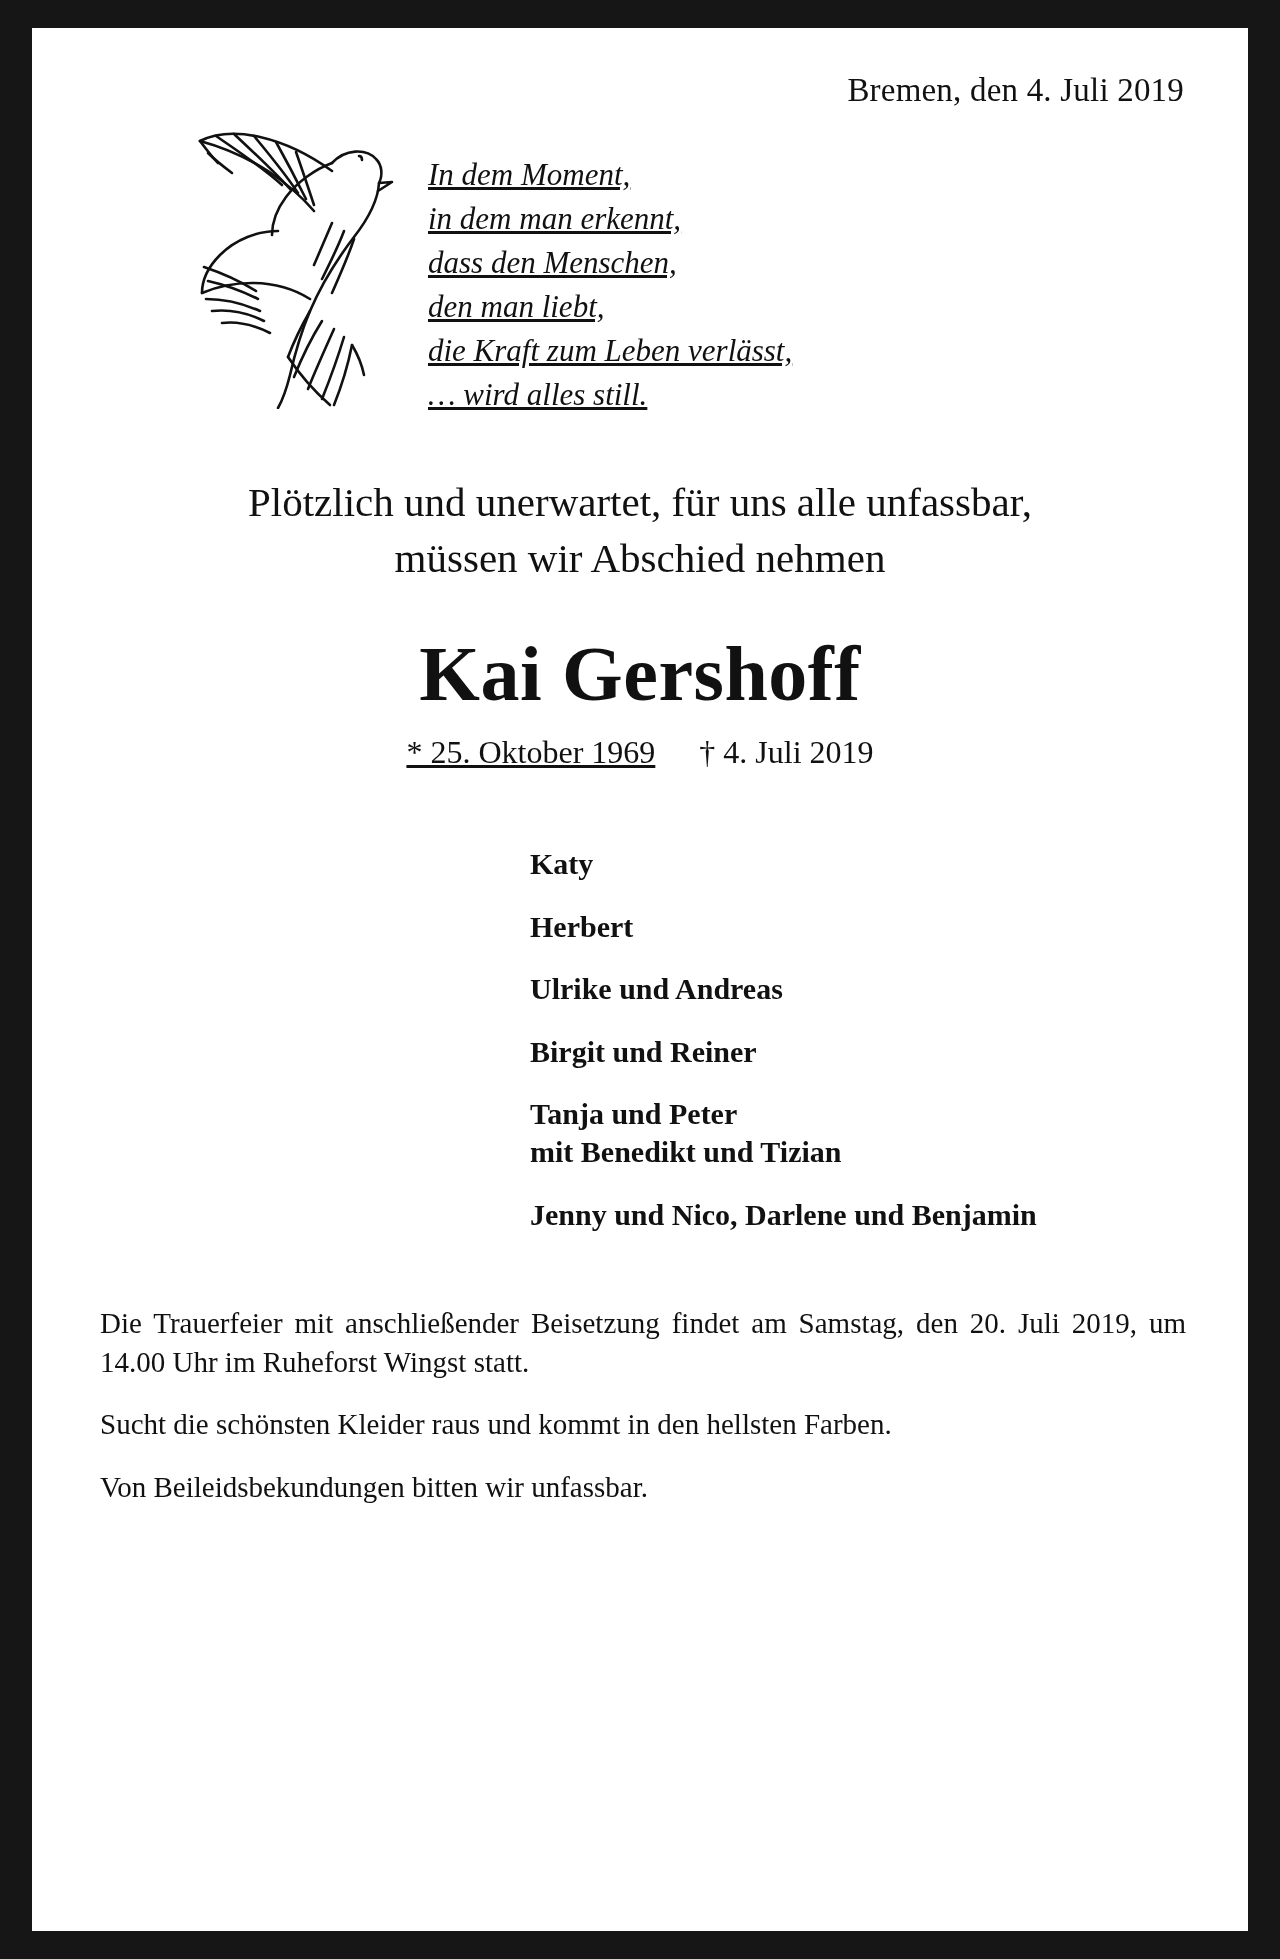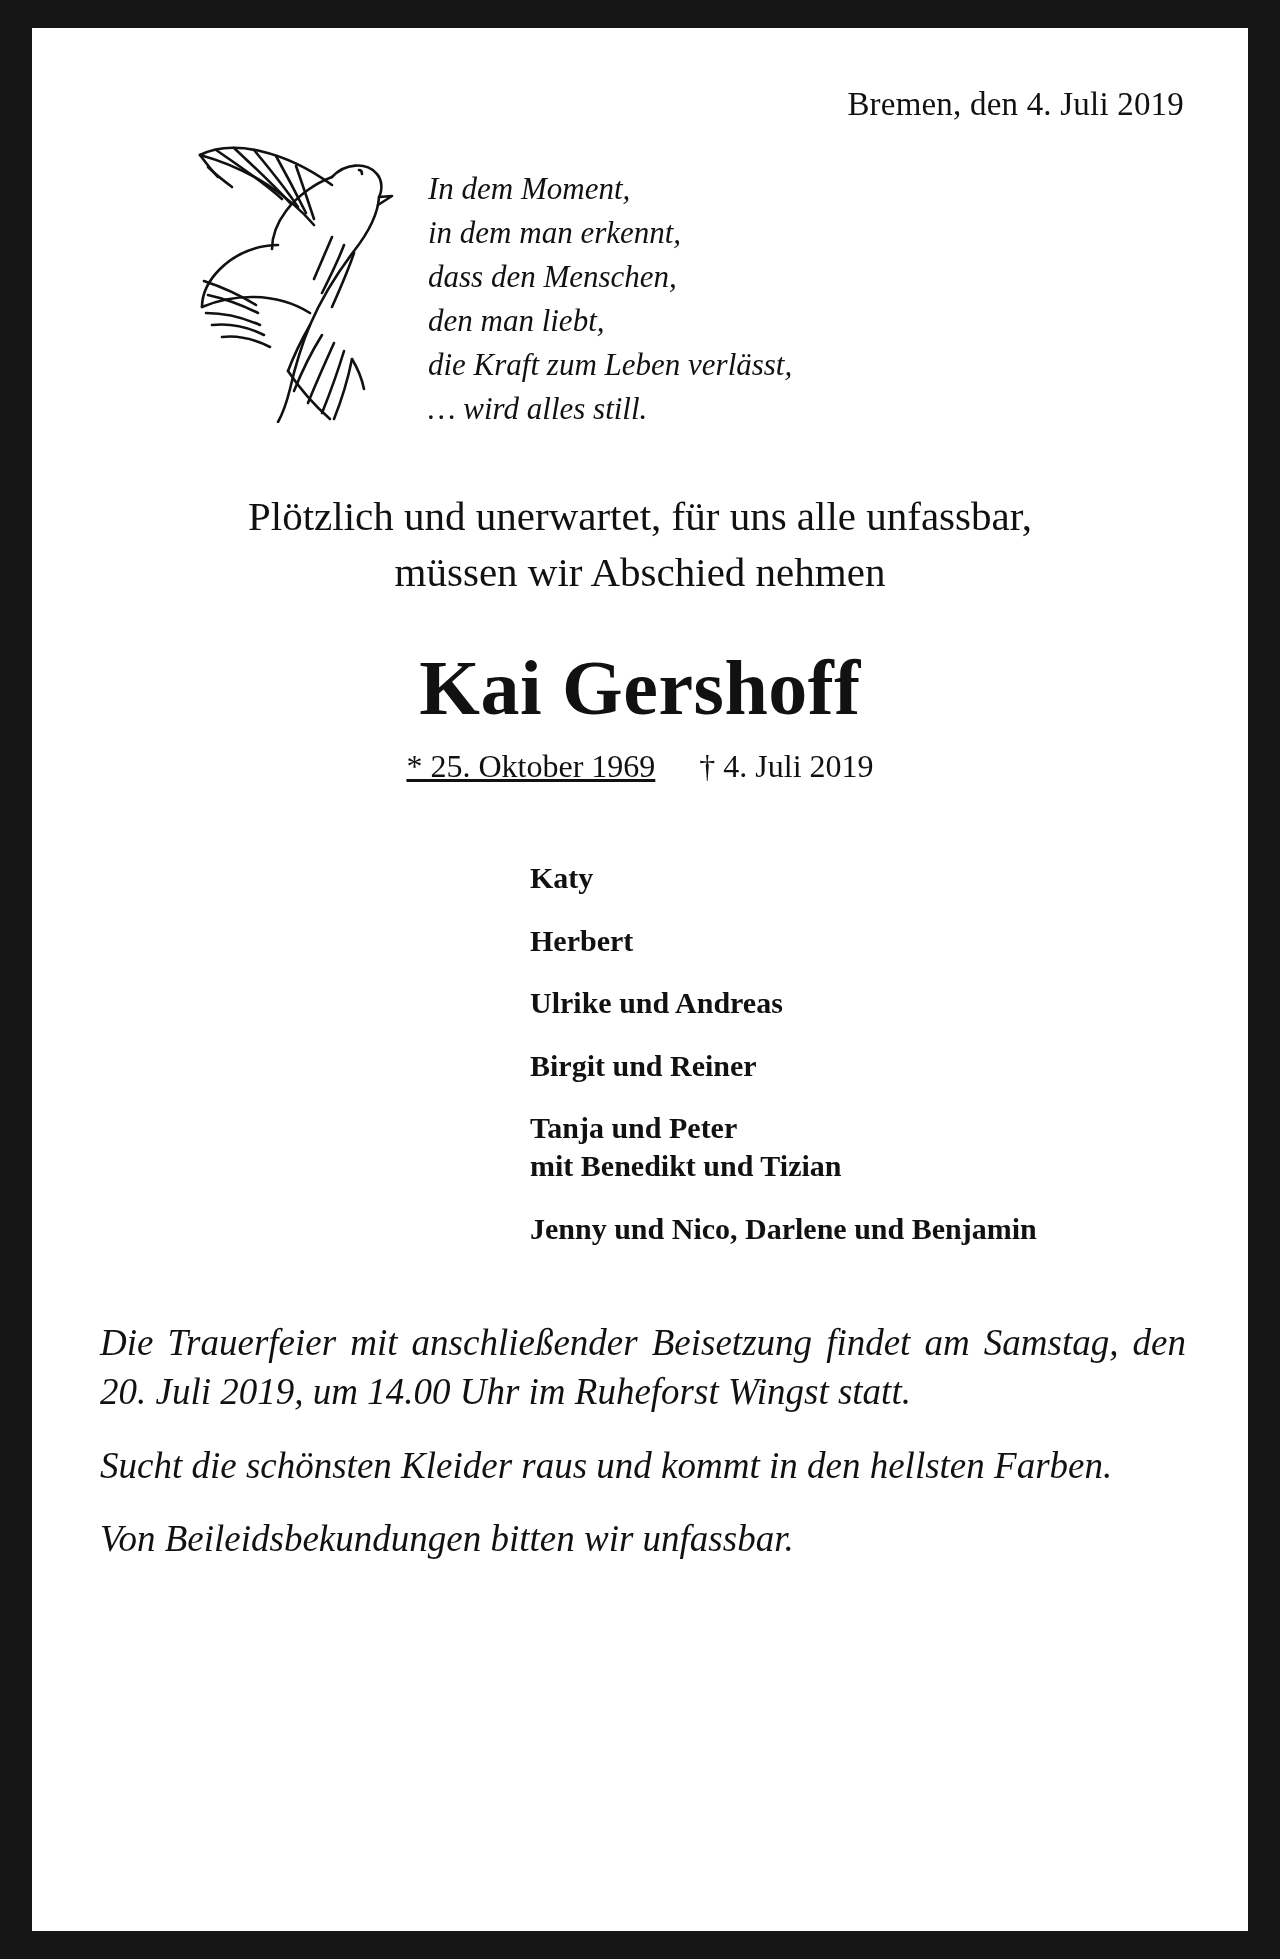--- a/index.html
+++ b/index.html
@@ -21,39 +21,40 @@
     padding: 28px 32px;
     display: flex;
     align-items: flex-start;
     justify-content: center;
   }
   .obituary {
     background: #ffffff;
     width: 1276px;
     height: 1903px;
     box-sizing: border-box;
-    padding: 42px 58px 36px 58px;
+    padding: 28px 58px 36px 58px;
     position: relative;
     display: flex;
     flex-direction: column;
   }
 
   
   .date-line {
     text-align: right;
     font-size: 33px;
     letter-spacing: 0.2px;
     margin: 16px 6px 0 0;
   }
 
   
   .top-row {
     display: flex;
     align-items: flex-start;
     margin-top: 18px;
+    text-decoration: underline;
   }
   .dove-wrap {
     width: 330px;
     flex: 0 0 330px;
     padding-left: 92px;
     box-sizing: border-box;
   }
   .dove-wrap svg { display: block; }
   .poem {
     flex: 1 1 auto;
@@ -97,23 +98,22 @@
     font-weight: bold;
     font-size: 30px;
     line-height: 1.0;
   }
   .mourner-group { margin-bottom: 24px; margin-left: 40px; }
   .mourner-group div { white-space: pre; line-height: 1.28; }
 
   
   .closing {
     margin-top: 46px;
-    font-size: 37px;
+    font-size: 29px;
     line-height: 1.33;
-    font-style: italic;
   }
   .closing p {
     margin: 0 0 24px 0;
     text-align: justify;
     text-align-last: left;
     padding: 0 4px 0 10px;
   }
   .closing p:last-child { margin-bottom: 0; }
   .closing p.nojust { text-align: left; }
 </style>

